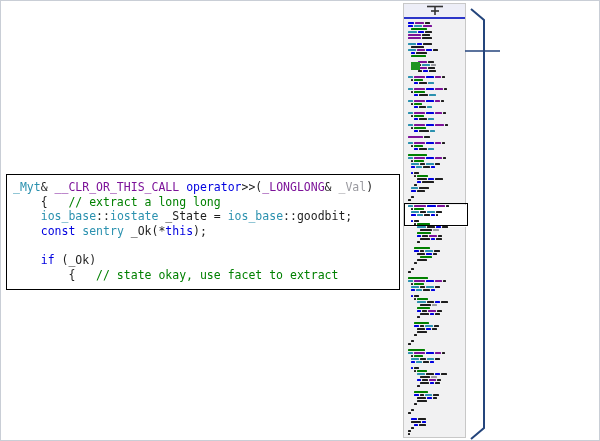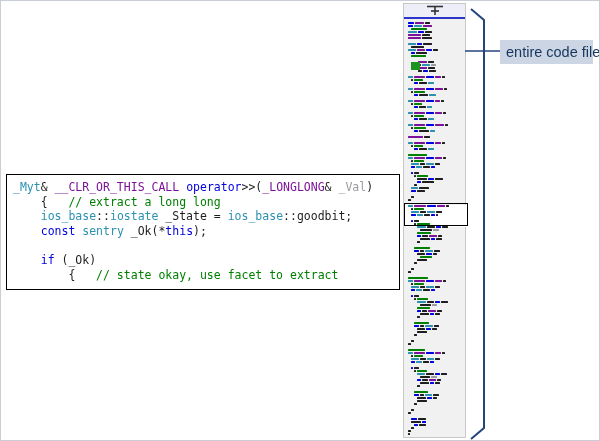--- a/index.html
+++ b/index.html
@@ -590,15 +590,14 @@
     <div class="change-marker" style="background: rgb(30, 148, 32);"></div>
   </div>
 
   <div class="vp-border"></div>
 
   <svg class="bracket-svg" width="600" height="441">
     <polyline points="470,8 483,19 483,427 470,438" fill="none" stroke="#24457c" stroke-width="2"></polyline>
     <line x1="464" y1="50" x2="499" y2="50" stroke="#24457c" stroke-width="1.5"></line>
   </svg>
 
-  <div class="callout">entire code file</div>
 
 </div>
 
 </body></html>

